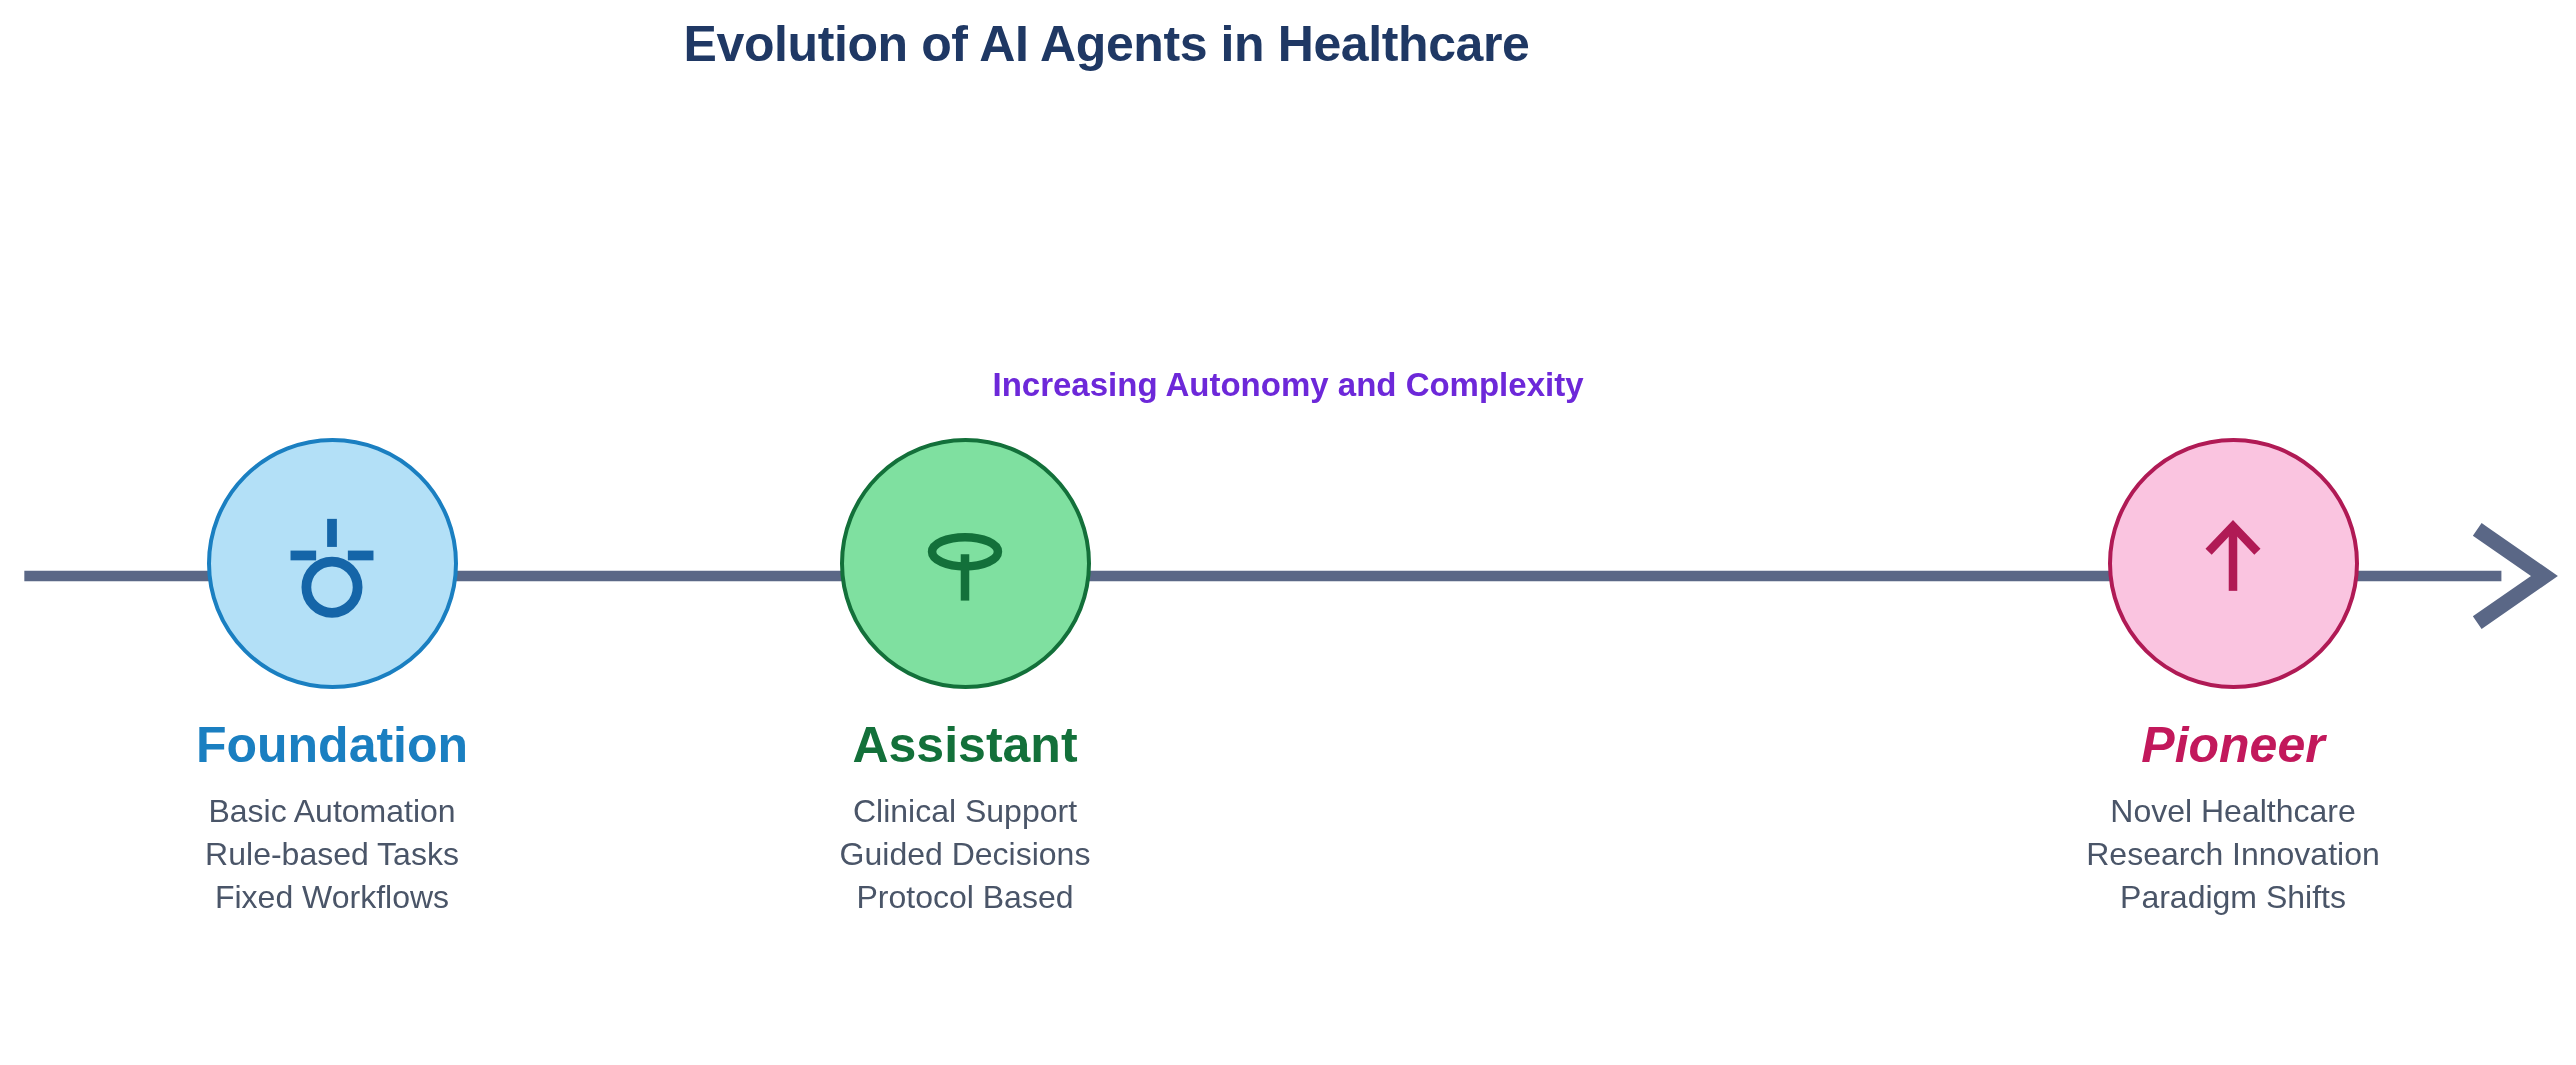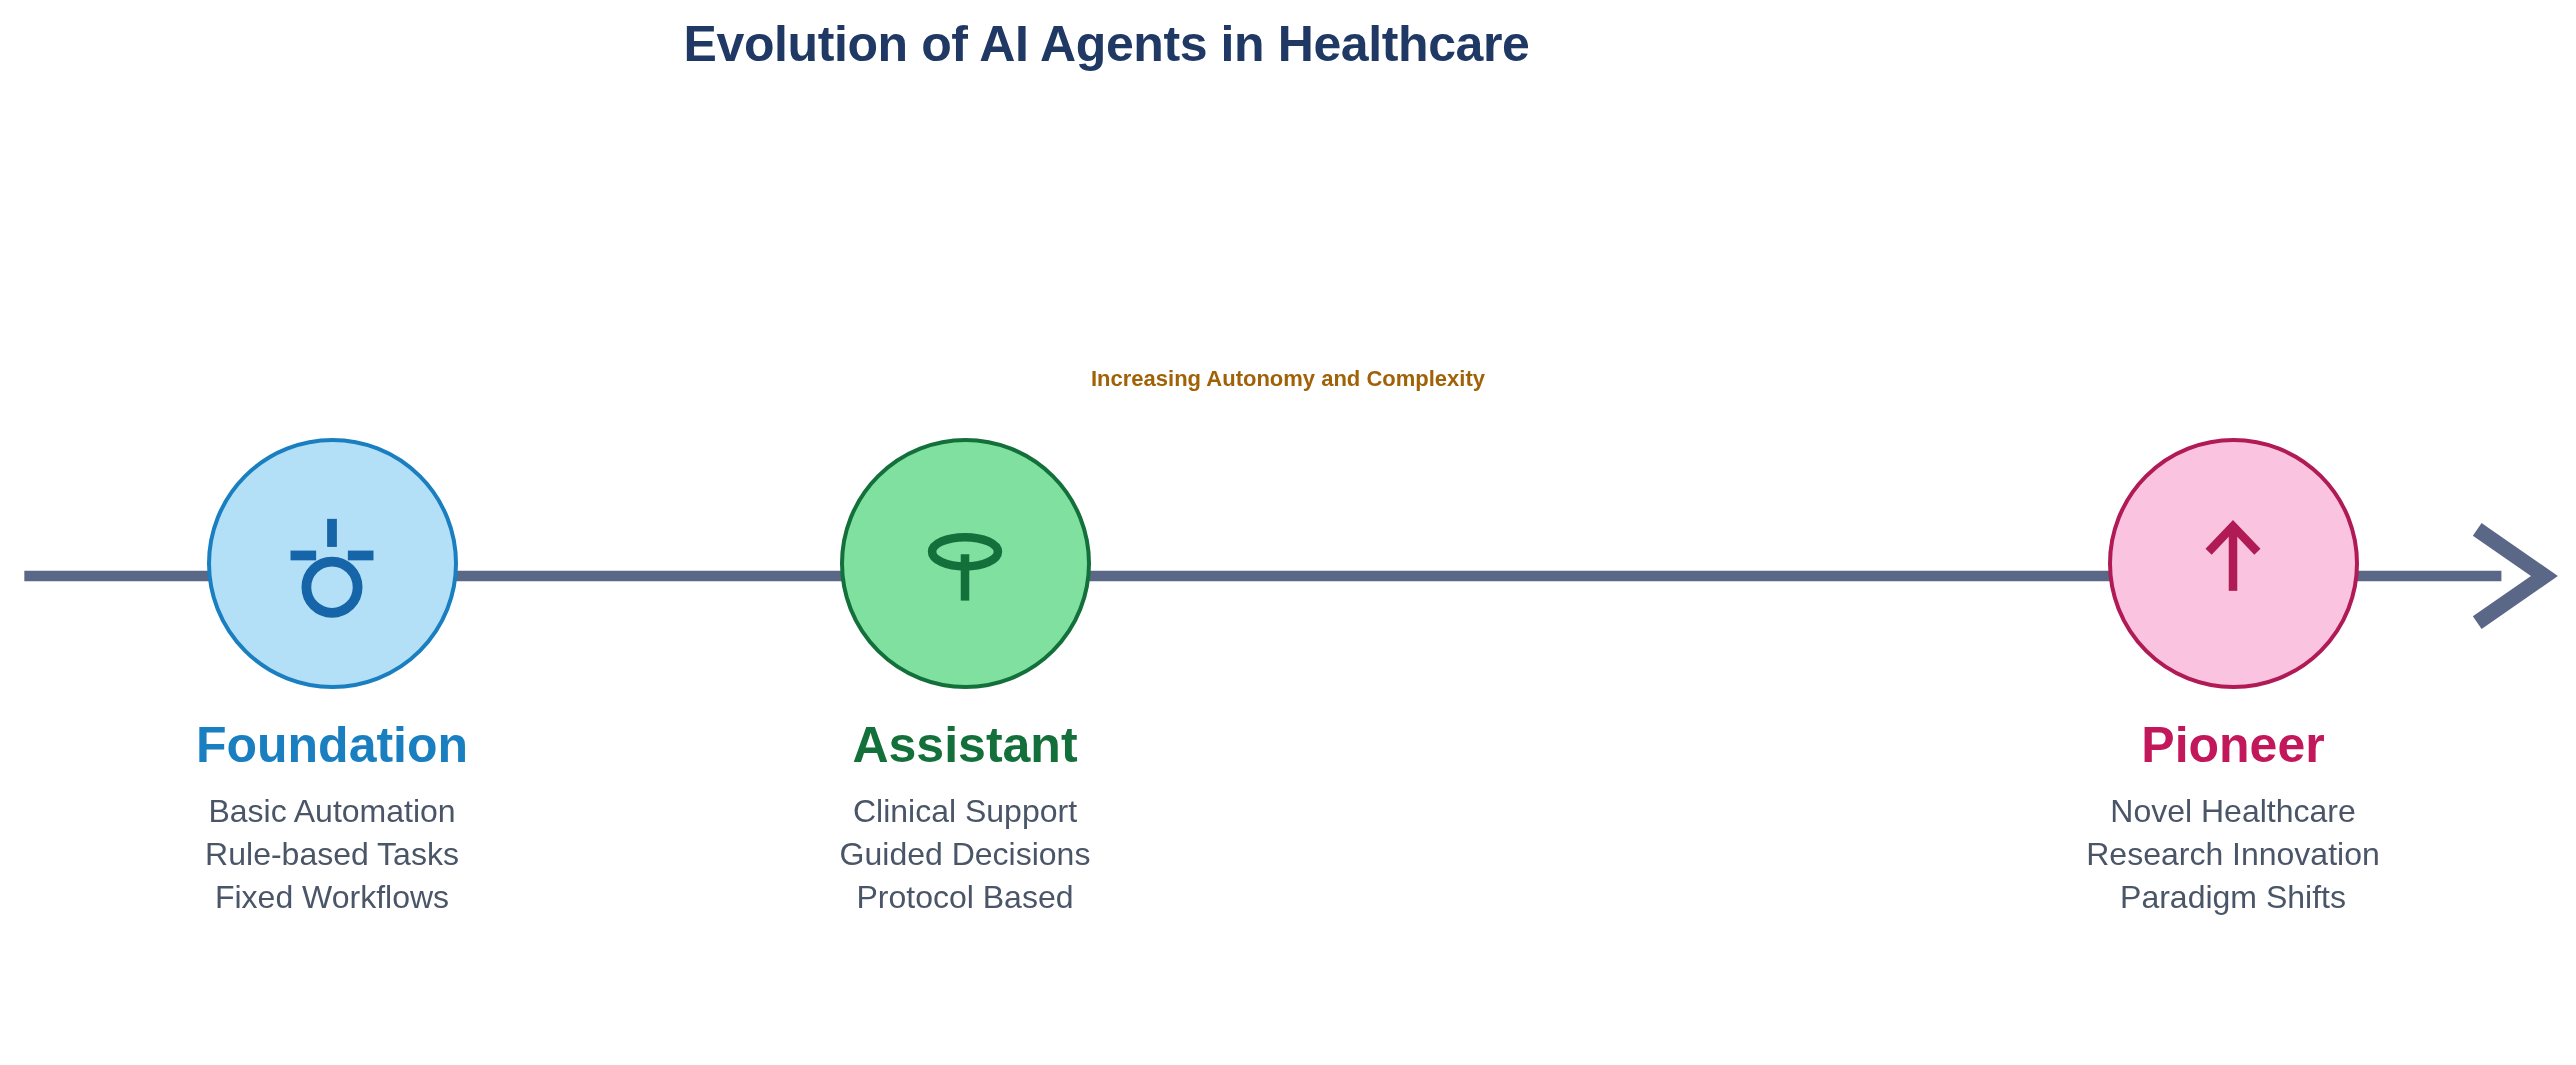--- a/index.html
+++ b/index.html
@@ -36,23 +36,23 @@
     white-space: nowrap;
   }
 
   
   .subtitle {
     position: absolute;
     top: 366px;
     left: 0;
     width: 2576px;
     text-align: center;
-    font-size: 22px;
+    font-size: 33px;
     font-weight: bold;
-    color: #a16207;
+    color: #6d28d9;
     white-space: nowrap;
   }
 
   
   .axis-wrap {
     position: absolute;
     left: 0;
     top: 503px;
     width: 2576px;
     height: 146px;
@@ -158,21 +158,21 @@
 
   <div class="stage stage-4">
     <div class="bubble" style="background:#fac4e0; border:4.9px solid #b01a55;">
       <svg width="122" height="122" viewBox="0 0 100 100" xmlns="http://www.w3.org/2000/svg" aria-hidden="true">
         <g stroke="#b01a55" stroke-width="7" fill="none" stroke-linecap="butt" stroke-linejoin="miter">
           <line x1="50" y1="20" x2="50" y2="72"></line>
           <polyline points="30,40 50,19 70,40"></polyline>
         </g>
       </svg>
     </div>
-    <div class="stage-label" style="color:#c2185b;">Pioneer</div>
+    <div class="stage-label" style="color:#c2185b;font-style:italic;">Pioneer</div>
     <div class="stage-desc">
       <div>Novel Healthcare</div>
       <div>Research Innovation</div>
       <div>Paradigm Shifts</div>
     </div>
   </div>
 
 </div>
 
 

